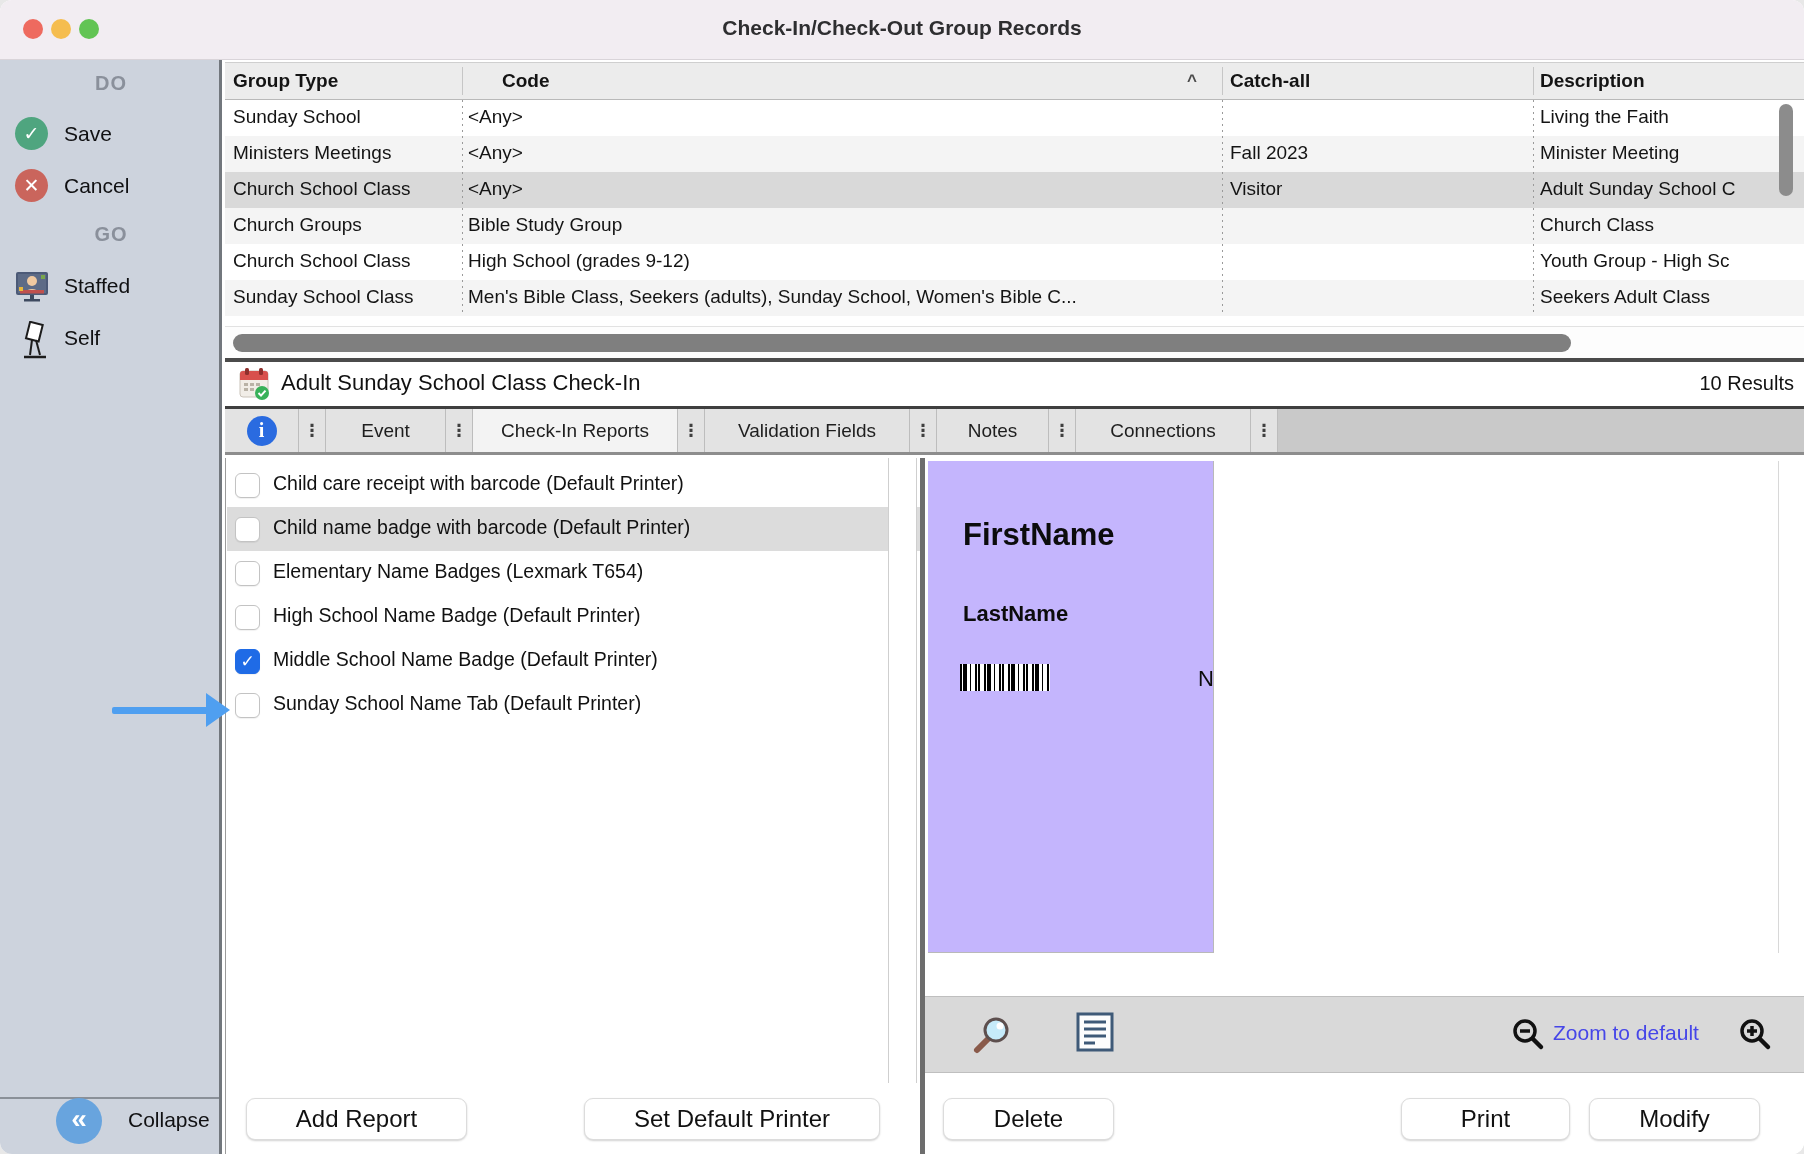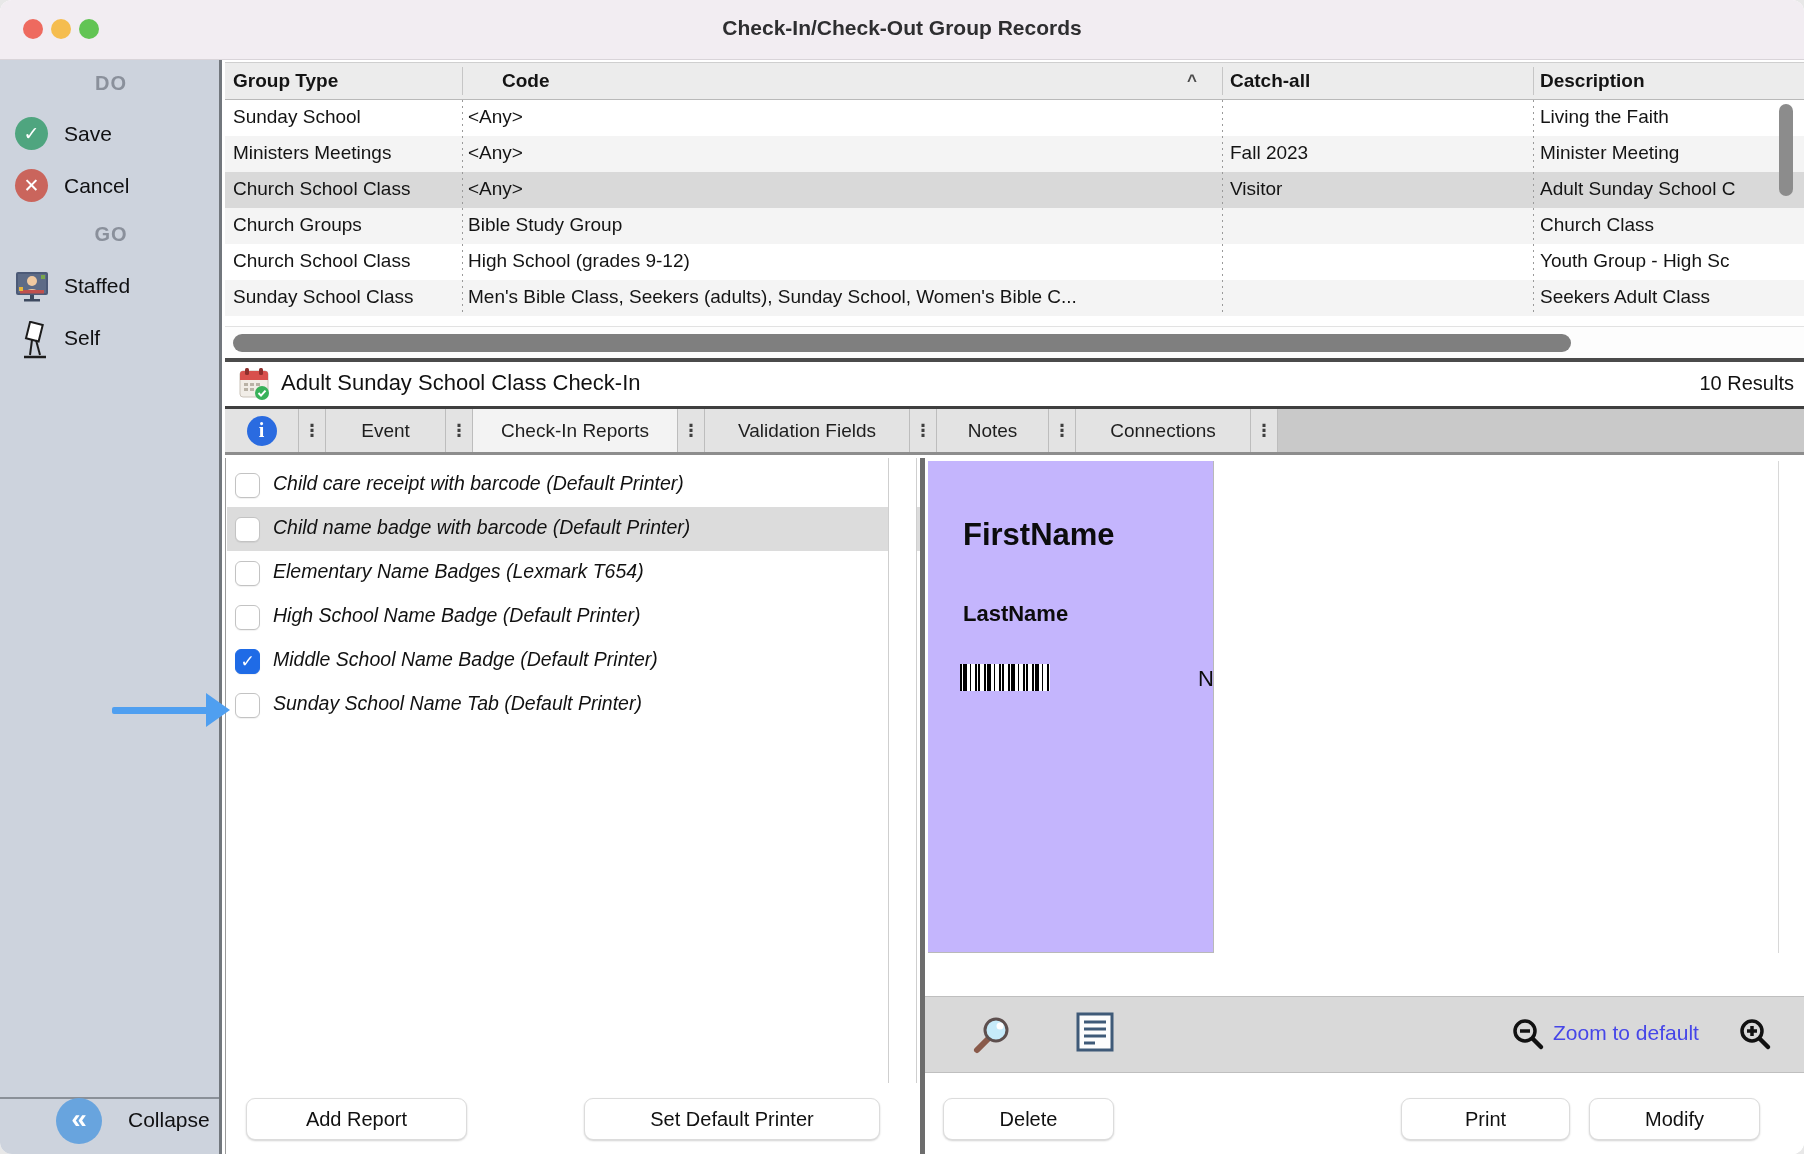--- a/index.html
+++ b/index.html
@@ -65,21 +65,21 @@
   .tabseg { height:100%; background:#e3e3e3; border-right:1px solid #bdbdbd; display:flex; align-items:center; justify-content:center; font-size:19px; color:#1e1e1e; white-space:nowrap; }
   .tabseg.sel { background:#f3f3f3; }
   .tabseg.dots { width:27px; font-size:17px; font-weight:bold; color:#3f3f3f; letter-spacing:0; line-height:1; }
   .dots span { display:block; text-align:center; }
   .info-circ { width:30px; height:30px; border-radius:50%; background:var(--info-blue,#2a6be0); color:#fff; text-align:center; line-height:29px; font-size:20px; font-weight:bold; font-family:"Liberation Serif","DejaVu Serif",serif; }
   .tab-fill { flex:1; background:#c9c9c9; border-right:none; }
 
   
   .content { position:absolute; left:0; right:0; top:398px; bottom:0; }
   .left-panel { position:absolute; left:0; top:0; width:695px; bottom:0; background:#fff; border-left:1px solid #9b9b9b; }
-  .report-list { position:absolute; left:1px; top:5px; width:799px;font-style:italic; }
+  .report-list { position:absolute; left:1px; top:5px; width:799px; }
   .ritem { position:relative; height:44px; }
   .ritem.highlighted { background:#dcdcdc; }
   .rcheck { position:absolute; left:8px; top:10px; width:25px; height:25px; border:1.5px solid #c3c3c3; border-radius:6px; background:#fff; text-align:center; line-height:23px; font-size:17px; font-weight:bold; color:#fff; box-shadow:0 1px 1px rgba(0,0,0,.06); }
   .ritem.checked .rcheck { background:var(--accent-blue,#1f6be6); border-color:var(--accent-blue,#1f6be6); }
   .rcheck .mark { visibility:hidden; }
   .ritem.checked .rcheck .mark { visibility:visible; }
   .rlabel { position:absolute; left:46px; top:9px; font-size:19.5px; color:#111; white-space:nowrap; }
   .list-scroll-strip { position:absolute; right:3px; top:0; width:29px; height:625px; background:#fff; border-left:1px solid #cfcfcf; border-right:1px solid #cfcfcf; }
 
   .panel-divider { position:absolute; left:695px; top:0; width:5px; bottom:0; background:#6d6d6d; }
@@ -90,21 +90,21 @@
   .pv-last { position:absolute; left:35px; top:140px; font-size:22px; color:#0c0c0c;font-weight:bold; }
   .pv-barcode { position:absolute; left:32px; top:203px; width:90px; height:27px;
      background:repeating-linear-gradient(90deg,#000 0 2px,#fff 2px 3px,#000 3px 7px,#fff 7px 10px,#000 10px 11px,#fff 11px 15px,#000 15px 17px,#fff 17px 18px,#000 18px 20px,#fff 20px 24px); }
   .pv-clip { position:absolute; left:270px; top:205px; font-size:22px; color:#0c0c0c; }
   .pv-vline { position:absolute; left:853px; top:3px; width:1px; height:492px; background:#d8d8d8; }
 
   .zoom-toolbar { position:absolute; left:0; right:0; top:538px; height:77px; background:#d9d9d9; border-top:1px solid #bfbfbf; border-bottom:1px solid #bfbfbf; }
   .ztb-icon { position:absolute; top:16px; }
   .zoom-link { position:absolute; left:628px; top:24px; font-size:21px; color:var(--link-blue,#4646e8); cursor:pointer; white-space:nowrap; }
 
-  .btn { position:absolute; height:42px; background:#fff; border:1px solid #dcdcdc; border-radius:9px; box-shadow:0 1px 2px rgba(0,0,0,.18); font-size:20px; color:#111; text-align:center; line-height:40px; cursor:pointer; }
+  .btn { position:absolute; height:42px; background:#fff; border:1px solid #dcdcdc; border-radius:9px; box-shadow:0 1px 2px rgba(0,0,0,.18); font-size:24px; color:#111; text-align:center; line-height:40px; cursor:pointer; }
   .btn-add { left:20px; top:640px; width:221px; }
   .btn-sdp { left:358px; top:640px; width:296px; }
   .btn-del { left:18px; top:640px; width:171px; }
   .btn-print { left:476px; top:640px; width:169px; }
   .btn-mod { left:664px; top:640px; width:171px; }
 
   
   .anno-arrow { position:absolute; left:112px; top:691px; width:118px; height:38px; z-index:9; }
   .anno-arrow .shaft { position:absolute; left:0; top:16px; width:96px; height:7px; background:var(--arrow-blue,#4f9ff0); border-radius:2px; }
   .anno-arrow .head { position:absolute; left:94px; top:2px; width:0; height:0; border-left:24px solid var(--arrow-blue,#4f9ff0); border-top:17px solid transparent; border-bottom:17px solid transparent; }

